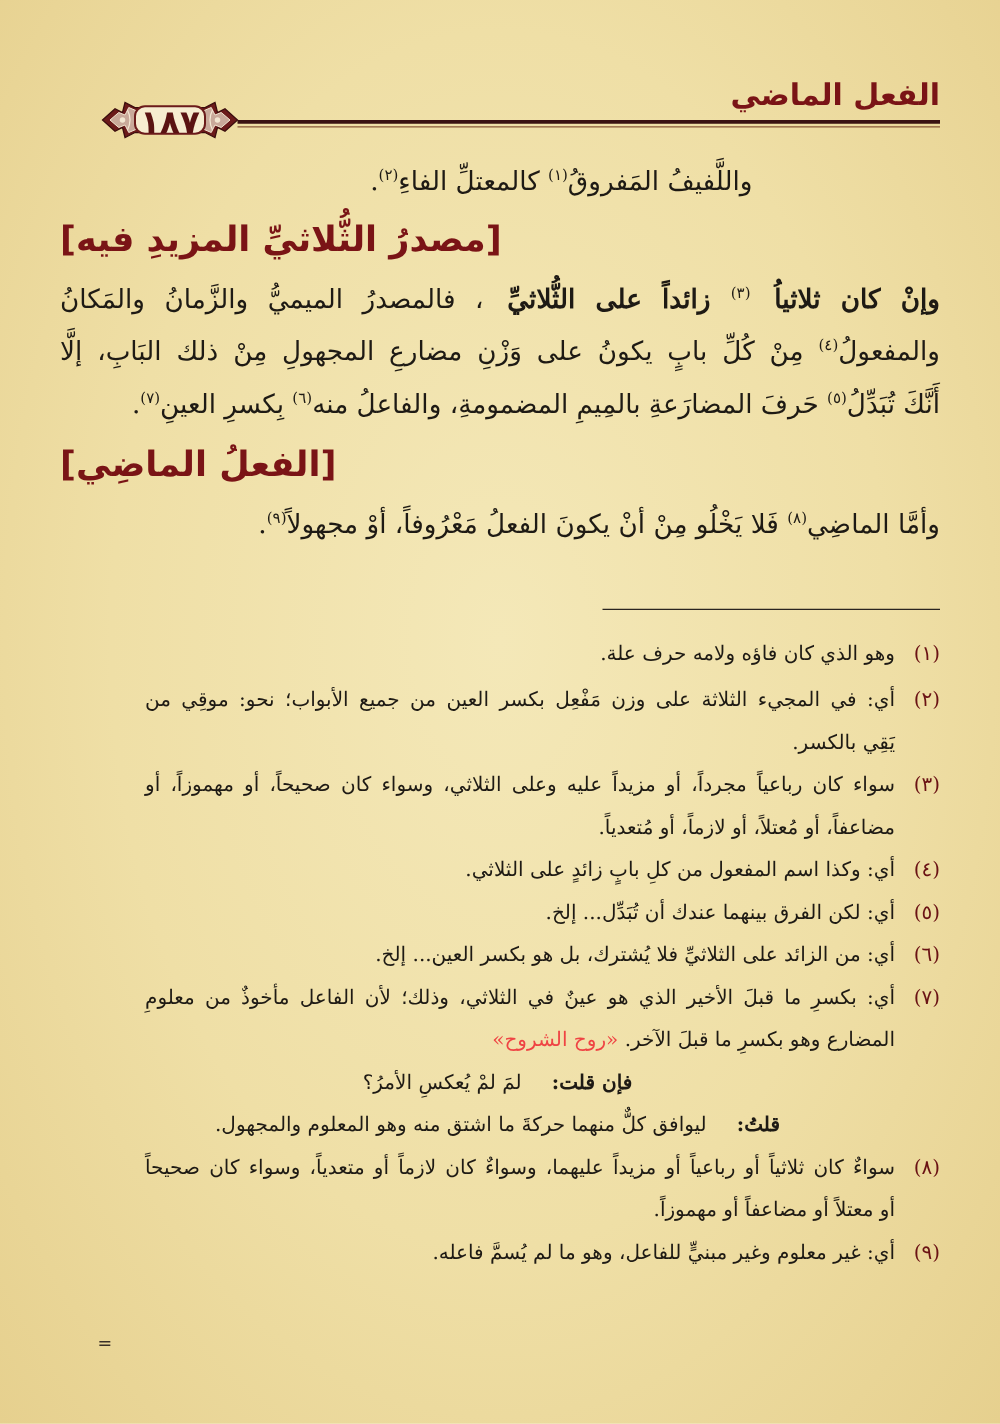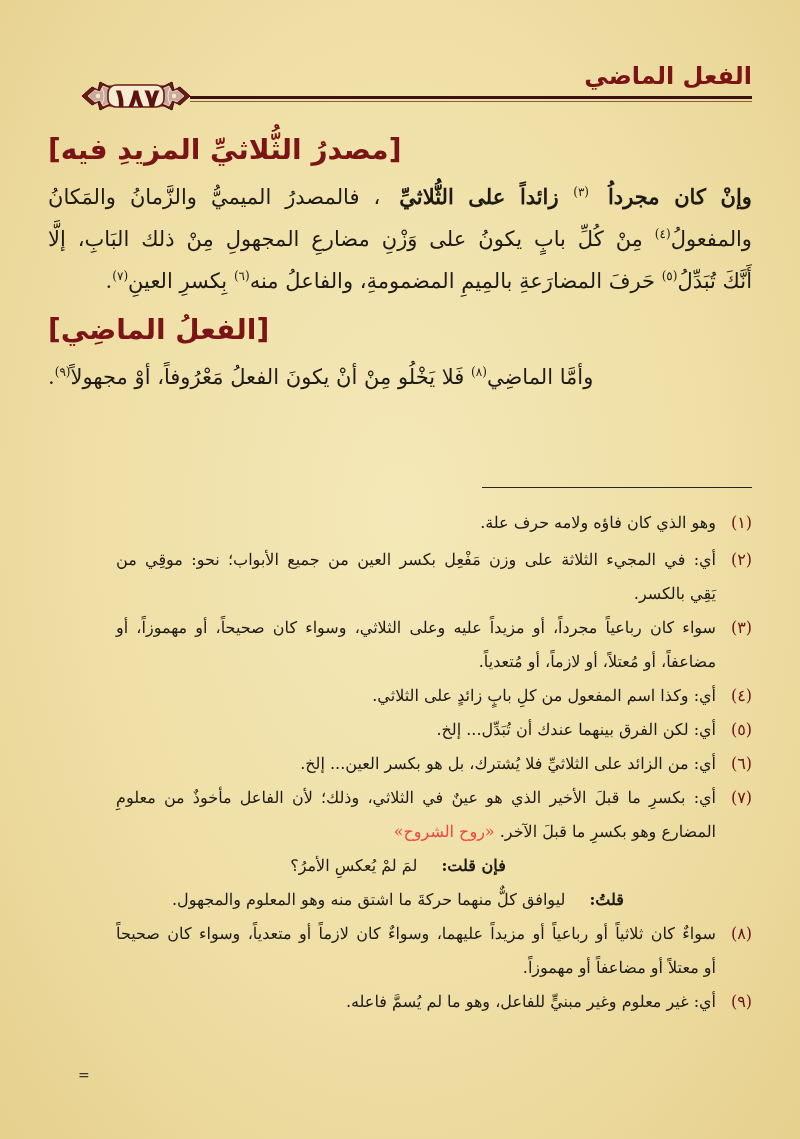--- a/index.html
+++ b/index.html
@@ -99,21 +99,21 @@
       font-size: 28px;
       font-weight: bold;
       color: #7a1416;
       text-align: left;
       font-family: "DejaVu Sans", "Liberation Sans", sans-serif;
       line-height: 52px;
     }
     #line-1 { padding-right: 150px; text-align: right; }
     #heading-1 { margin-top: 0px; }
     #heading-2 { margin-top: 2px; }
-    #line-6 { text-align: left; }
+    #line-6 { text-align: right; }
 
     .footnote-rule {
       position: absolute;
       right: 48px;
       width: 270px;
       top: 487px;
       border-top: 1.5px solid #2a2420;
     }
 
     
@@ -180,25 +180,28 @@
       <rect x="30" y="9" width="56" height="22" rx="8" ry="8" fill="#f6ecd0" stroke="#6b1a1a" stroke-width="1.6"></rect>
       <circle cx="20" cy="20" r="2.2" fill="#f3e7d2"></circle>
       <circle cx="96" cy="20" r="2.2" fill="#f3e7d2"></circle>
       <path d="M24 12 Q28 20 24 28" fill="none" stroke="#f3e7d2" stroke-width="1"></path>
       <path d="M92 12 Q88 20 92 28" fill="none" stroke="#f3e7d2" stroke-width="1"></path>
     </svg>
     <div class="page-number">١٨٧</div>
   </div>
 
   <div class="main">
+    <div class="line" id="line-1">
+      <span>واللَّفيفُ المَفروقُ</span><sup class="ref">(١)</sup><span> كالمعتلِّ الفاءِ</span><sup class="ref">(٢)</sup><span>.</span>
+    </div>
 
     <div class="heading" id="heading-1">[مصدرُ الثُّلاثيِّ المزيدِ فيه]</div>
 
     <div class="line justify">
-      <span class="bold">وإنْ كان مجرداُ</span><sup class="ref">(٣)</sup><span class="bold"> زائداً على الثُّلاثيِّ</span><span>، فالمصدرُ الميميُّ والزَّمانُ والمَكانُ</span>
+      <span class="bold">وإنْ كان ثلاثياُ</span><sup class="ref">(٣)</sup><span class="bold"> زائداً على الثُّلاثيِّ</span><span>، فالمصدرُ الميميُّ والزَّمانُ والمَكانُ</span>
     </div>
     <div class="line justify">
       <span>والمفعولُ</span><sup class="ref">(٤)</sup><span> مِنْ كُلِّ بابٍ يكونُ على وَزْنِ مضارعِ المجهولِ مِنْ ذلك البَابِ، إلَّا</span>
     </div>
     <div class="line">
       <span>أَنَّكَ تُبَدِّلُ</span><sup class="ref">(٥)</sup><span> حَرفَ المضارَعةِ بالمِيمِ المضمومةِ، والفاعلُ منه</span><sup class="ref">(٦)</sup><span> بِكسرِ العينِ</span><sup class="ref">(٧)</sup><span>.</span>
     </div>
 
     <div class="heading" id="heading-2">[الفعلُ الماضِي]</div>
 

